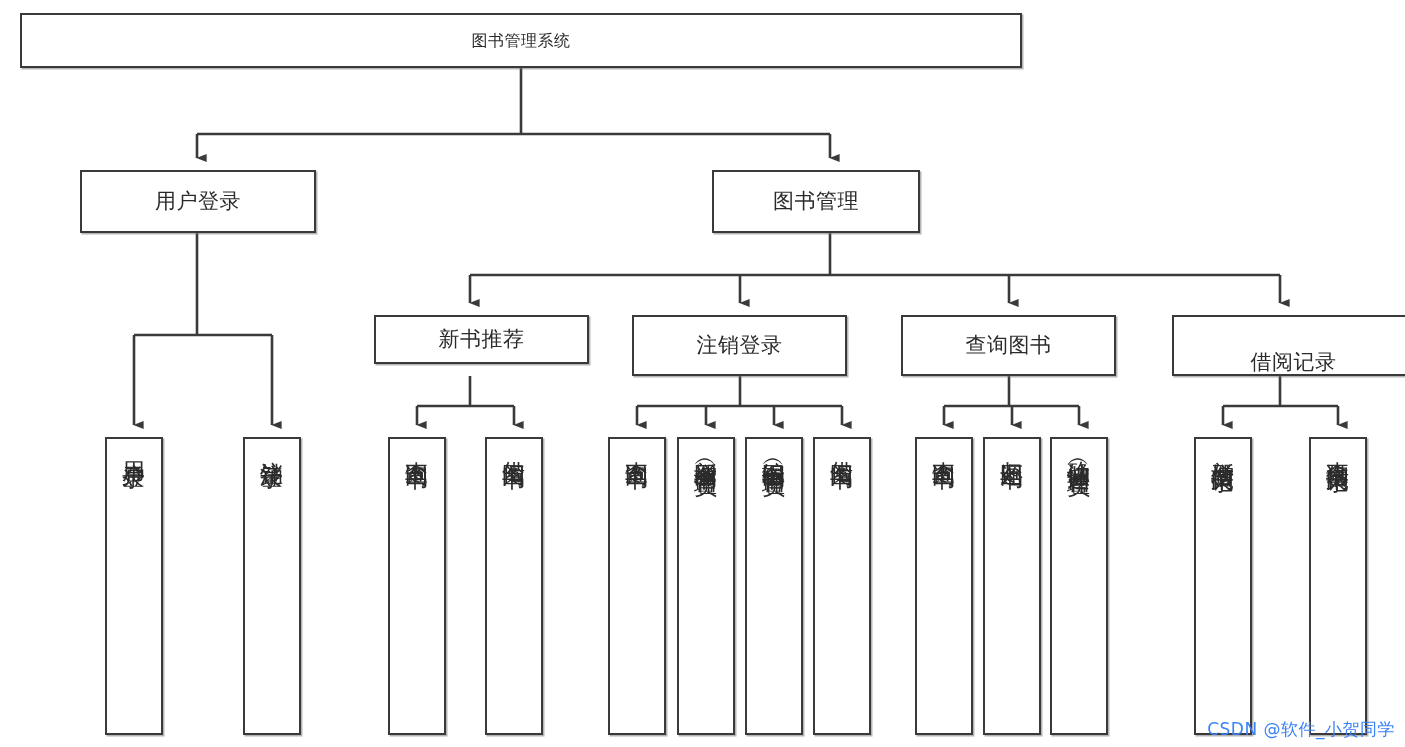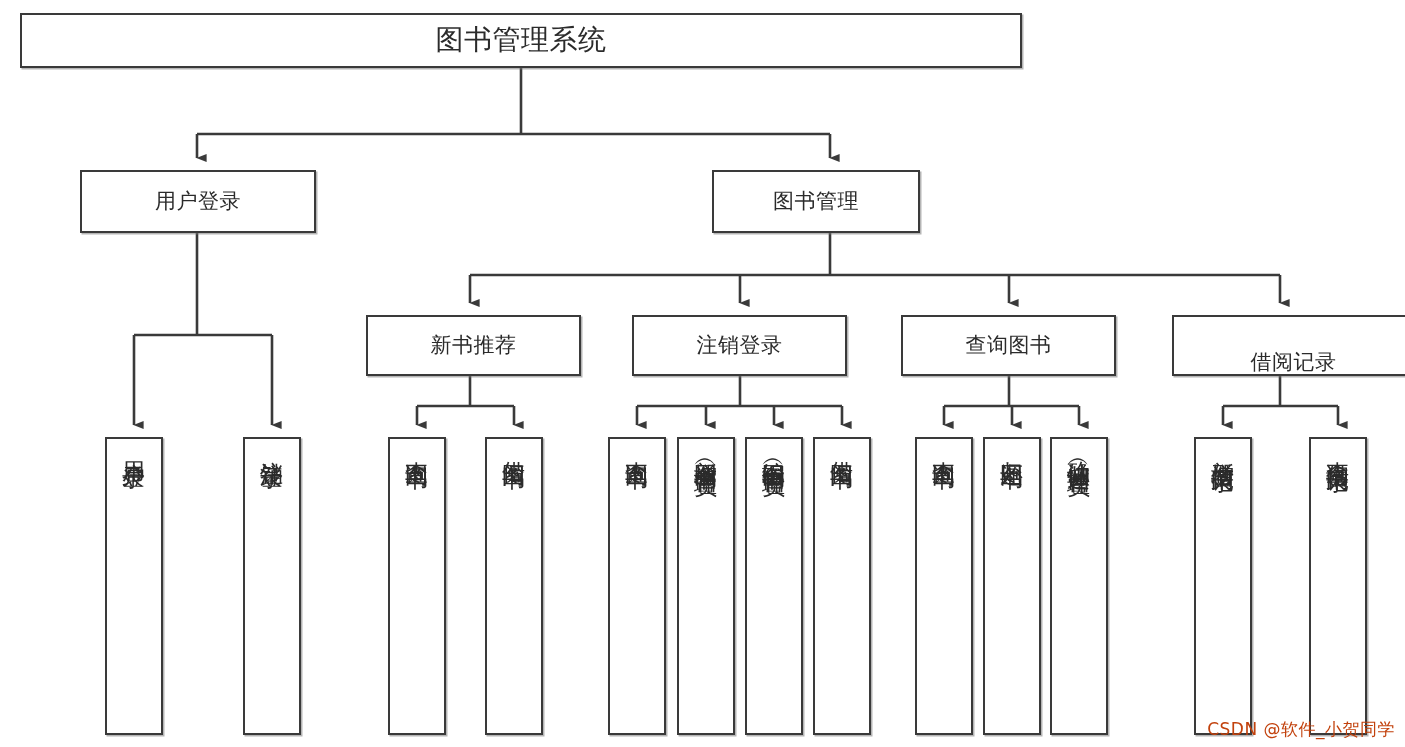--- a/index.html
+++ b/index.html
@@ -53,28 +53,28 @@
     padding-top: 4px;
   }
   .node.vertical .label {
     writing-mode: vertical-rl;
     text-orientation: upright;
     font-size: 23px;
     line-height: 1.05;
     letter-spacing: 2px;
     margin: 0 auto;
   }
-  .node.root .label { font-size: 28px; }
+  .node.root .label { font-size: 16px; }
 
   #watermark {
     position: absolute;
     right: 10px;
     bottom: 6px;
     font-size: 17px;
-    color: #c2410c;
+    color: #3b82f6;
     letter-spacing: 0.5px;
     white-space: nowrap;
     user-select: none;
   }
 </style>
 </head>
 <body>
 
 <div id="canvas">
 
@@ -132,21 +132,21 @@
     <span class="label">图书管理系统</span>
   </div>
 
   <div class="node horizontal" style="left:80px; top:170px; width:236px; height:63px;">
     <span class="label">用户登录</span>
   </div>
   <div class="node horizontal" style="left:712px; top:170px; width:208px; height:63px;">
     <span class="label">图书管理</span>
   </div>
 
-  <div class="node horizontal" style="left:366px; top:315px; width:215px; height:61px;">
+  <div class="node horizontal" style="left:374px; top:315px; width:215px; height:49px;">
     <span class="label">新书推荐</span>
   </div>
   <div class="node horizontal" style="left:632px; top:315px; width:215px; height:61px;">
     <span class="label">注销登录</span>
   </div>
   <div class="node horizontal" style="left:901px; top:315px; width:215px; height:61px;">
     <span class="label">查询图书</span>
   </div>
   <div class="node horizontal" style="left:1172px; top:315px; width:243px; height:61px;align-items:flex-end;">
     <span class="label">借阅记录</span>

